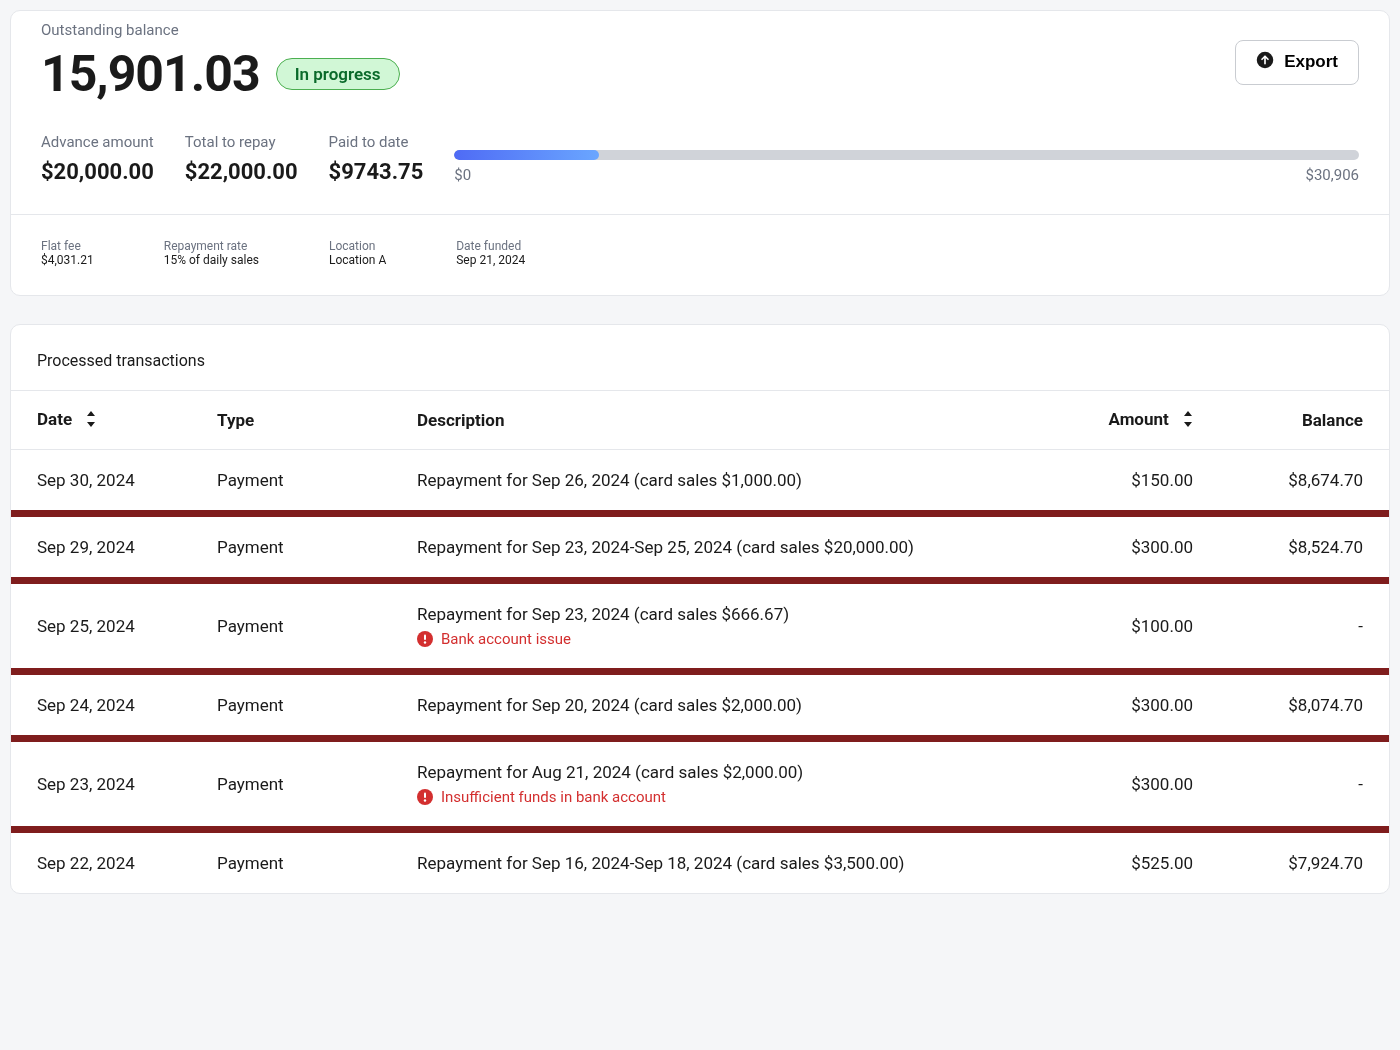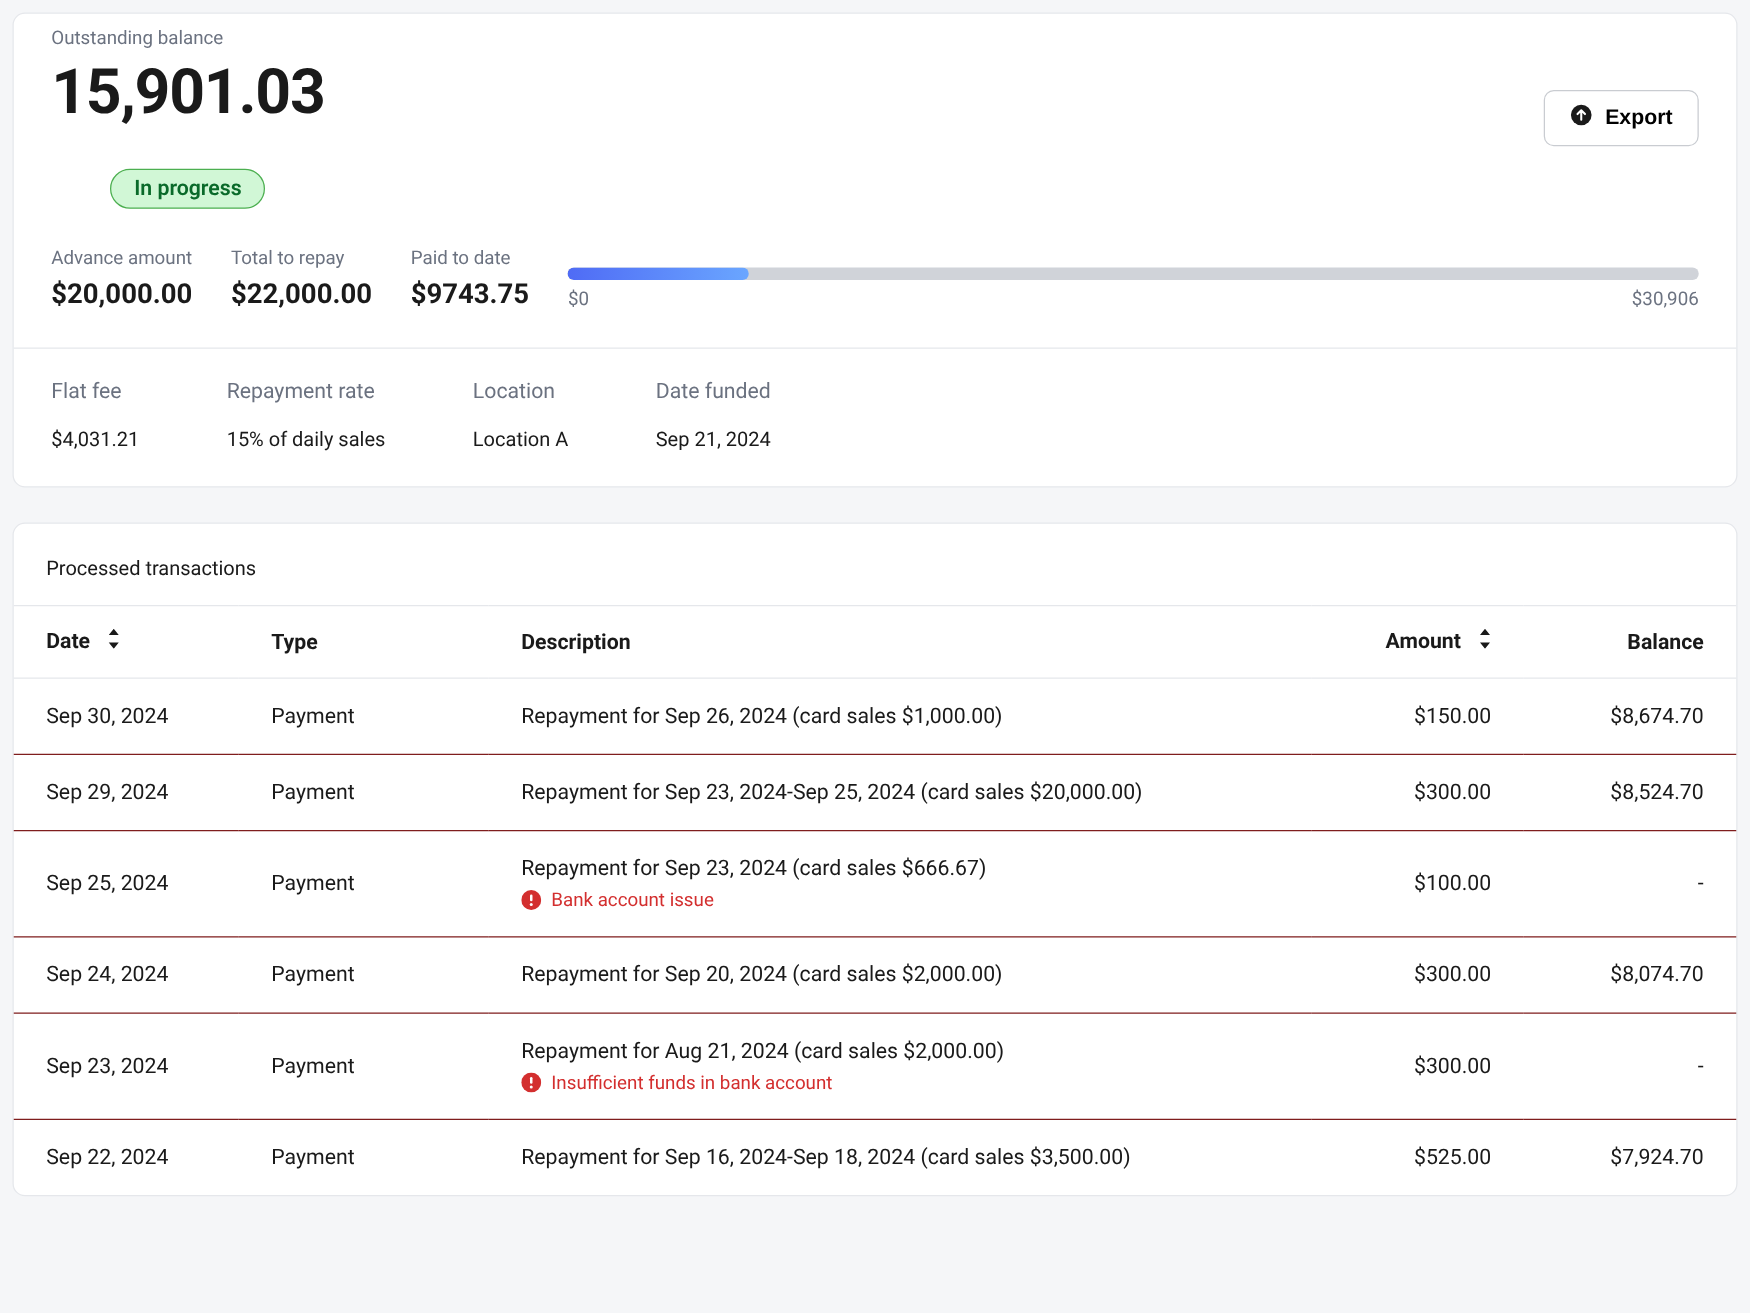--- a/index.html
+++ b/index.html
@@ -23,22 +23,21 @@
       padding: 10px 30px 0 30px;
     }
     .outstanding-label {
       font-size: 15px;
       color: #6b7280;
       margin-bottom: 6px;
     }
     .balance-row {
       display: flex;
       align-items: center;
-      gap: 32px;
-      flex-direction: column;
+      gap: 16px;
     }
     .balance-amount {
       font-size: 50px;
       font-weight: 700;
       letter-spacing: -1px;
     }
     .status-badge {
       display: inline-block;
       padding: 5px 18px;
       border-radius: 999px;
@@ -99,26 +98,26 @@
       font-size: 15px;
       color: #6b7280;
     }
     .details-row {
       border-top: 1px solid #e5e7eb;
       padding: 24px 30px 28px 30px;
       display: flex;
       gap: 70px;
     }
     .details-block .lbl {
-      font-size: 17px;
+      font-size: 12px;
       color: #6b7280;
-      margin-bottom: 19px;
+      margin-bottom: 0;
     }
     .details-block .val {
-      font-size: 16px;
+      font-size: 12px;
       color: #1a1a1a;
     }
     .tx-card { padding: 0; margin-top: 28px; }
     .tx-title {
       font-size: 16px;
       font-weight: 400;
       padding: 26px 26px 20px 26px;
     }
     table {
       width: 100%;
@@ -130,21 +129,21 @@
       font-weight: 700;
       padding: 18px 26px;
       border-top: 1px solid #e5e7eb;
       border-bottom: 1px solid #e5e7eb;
       color: #1a1a1a;
     }
     thead th.right, tbody td.right { text-align: right; }
     tbody td {
       padding: 20px 26px;
       font-size: 17px;
-      border-bottom: 1px solid #7f1d1d;
+      border-bottom: 7px solid #7f1d1d;
       color: #1a1a1a;
       vertical-align: middle;
     }
     tbody tr:last-child td { border-bottom: none; }
     .sort-icon {
       display: inline-block;
       margin-left: 10px;
       vertical-align: middle;
     }
     .sort-icon svg { width: 10px; height: 16px; }

